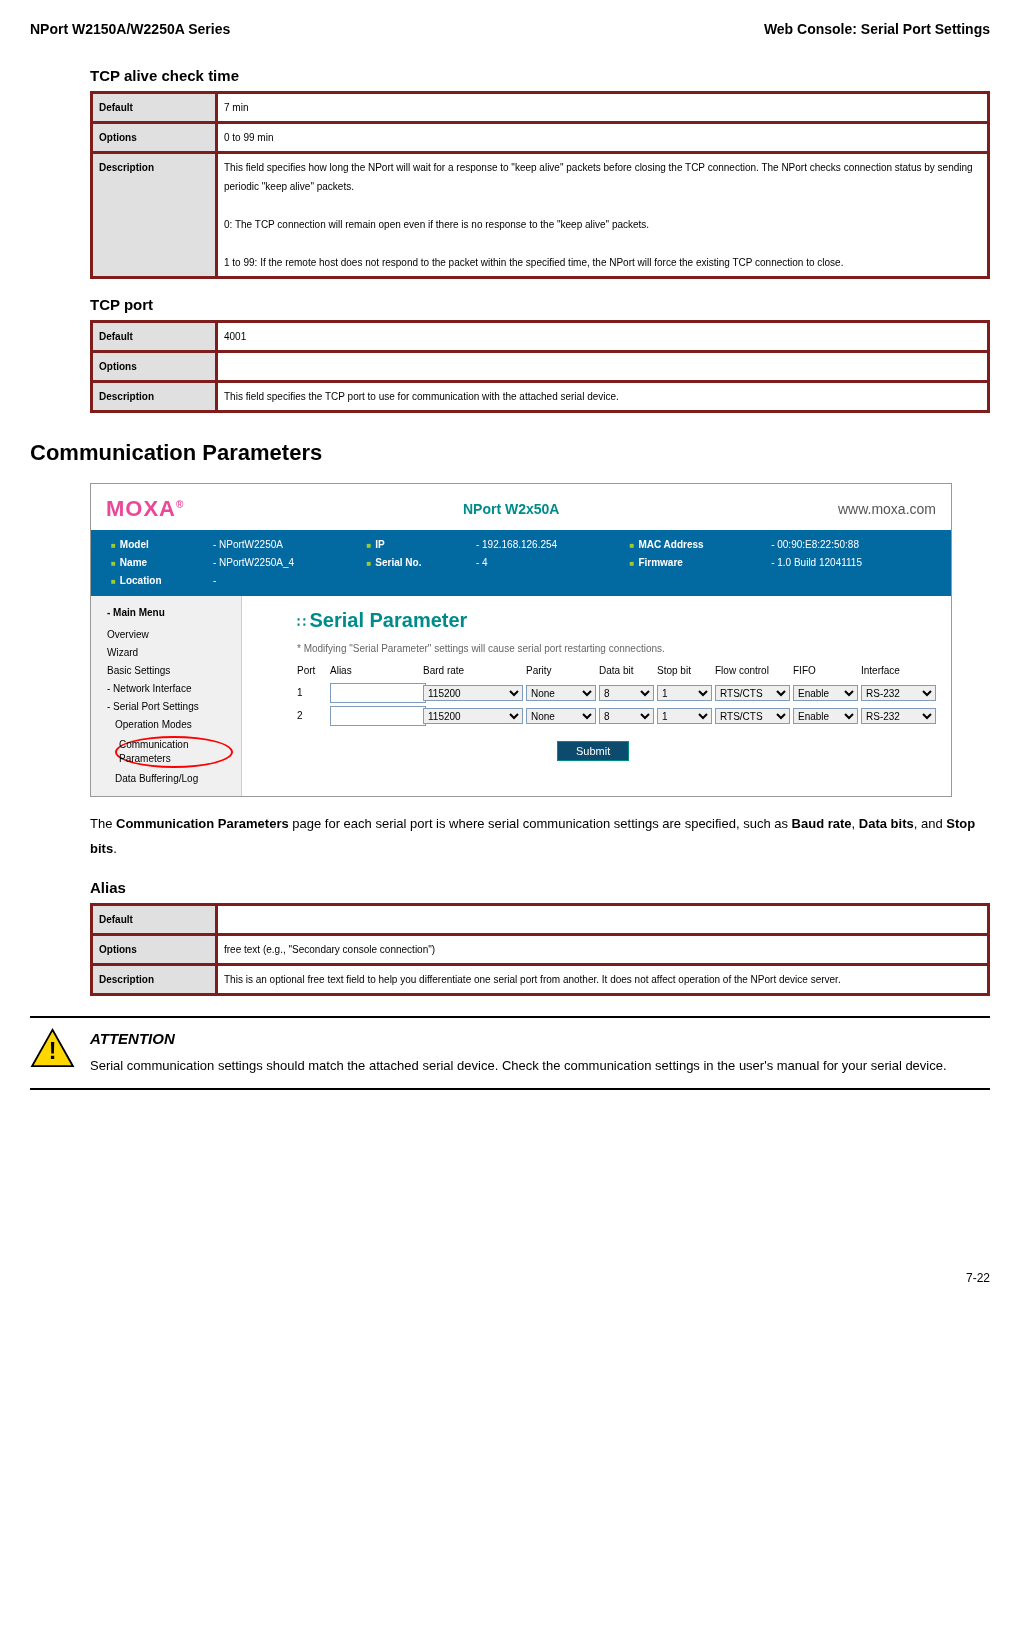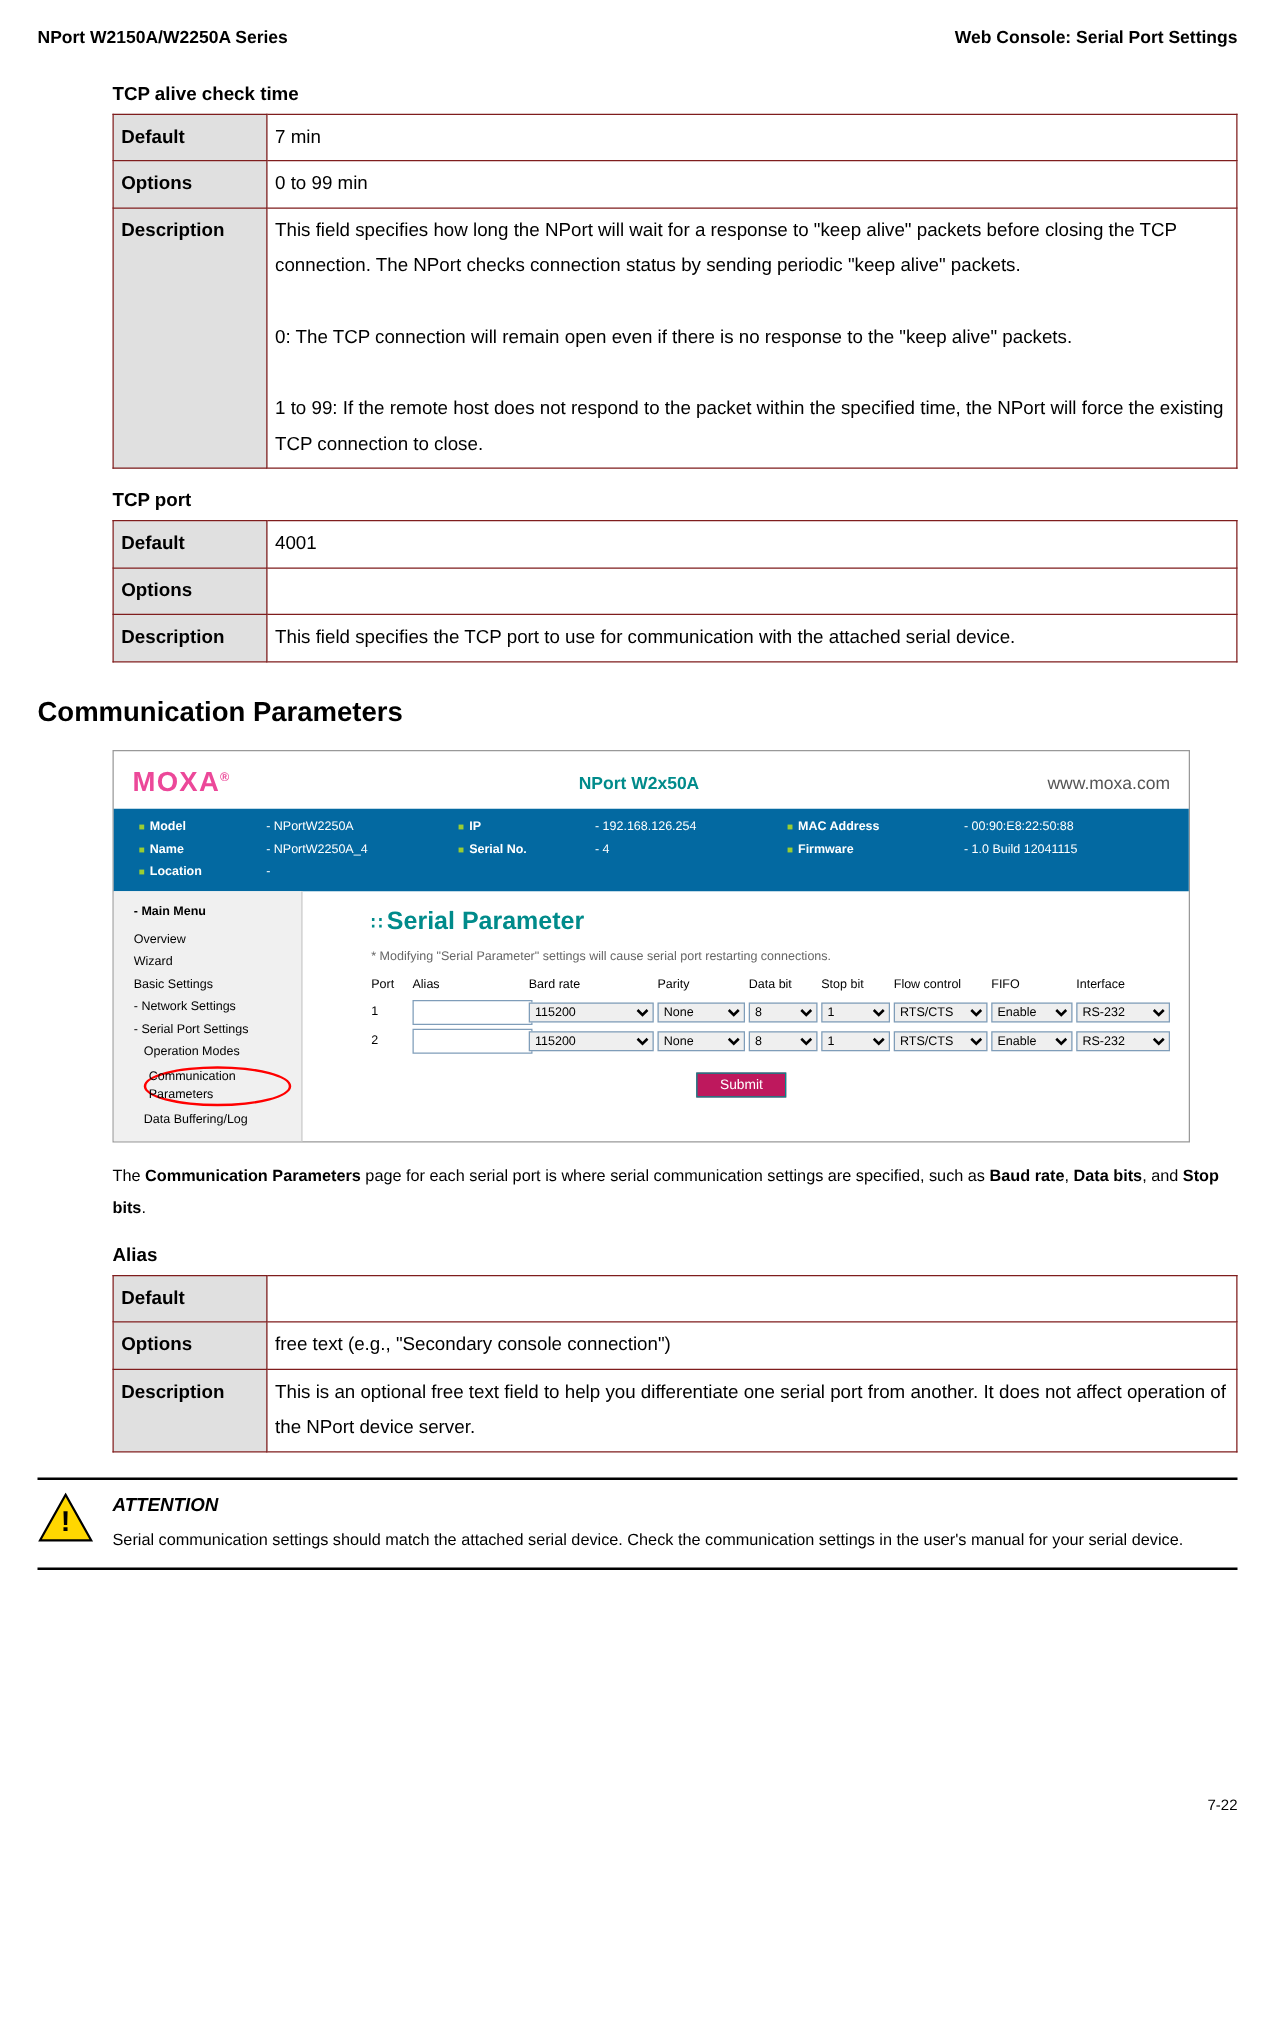--- a/index.html
+++ b/index.html
@@ -29,25 +29,25 @@
       font-size: 22px;
       margin: 25px 0 15px 0;
     }
     table.param-table {
       border-collapse: collapse;
       width: calc(100% - 60px);
       margin-left: 60px;
       margin-bottom: 15px;
     }
     table.param-table td, table.param-table th {
-      border: 1px solid #7f1d1d;
+      border: 3px solid #7f1d1d;
       padding: 4px 6px;
       text-align: left;
       vertical-align: top;
-      font-size: 15px;
+      font-size: 10px;
       line-height: 1.9;
     }
     table.param-table td.label-cell {
       background: #e0e0e0;
       font-weight: bold;
       width: 110px;
     }
     .screenshot-area {
       margin: 15px 0 15px 60px;
     }
@@ -119,21 +119,21 @@
       font-size: 10px;
     }
     .sc-grid .hdr { font-weight: normal; padding-bottom: 2px; }
     .sc-grid select, .sc-grid input {
       font-size: 10px;
       border: 1px solid #7f9db9;
       height: 16px;
       width: 100%;
     }
     .submit-btn {
-      background: #be185d;
+      background: #0c4a6e;
       color: #fff;
       border: 1px solid #008b8b;
       padding: 3px 18px;
       margin-top: 15px;
       margin-left: 260px;
       font-size: 11px;
     }
     .body-text {
       margin: 15px 0 15px 60px;
       line-height: 1.9;
@@ -251,21 +251,21 @@
         </tr>
       </tbody>
         </table>
     </div>
     <div class="sc-body">
       <div class="sc-nav">
         <div class="sc-nav-title">- Main Menu</div>
         <div>Overview</div>
         <div>Wizard</div>
         <div>Basic Settings</div>
-        <div>- Network Settings</div>
+        <div>- Network Interface</div>
         <div>- Serial Port Settings</div>
         <div class="sub">Operation Modes</div>
         <div class="sub"><span class="highlight-oval">Communication Parameters</span></div>
         <div class="sub">Data Buffering/Log</div>
       </div>
       <div class="sc-content">
         <div class="sc-heading"><span class="bullets">∷</span> <span>Serial Parameter</span></div>
         <div class="sc-note">* Modifying "Serial Parameter" settings will cause serial port restarting connections.</div>
         <div class="sc-grid">
           <div class="hdr">Port</div>

